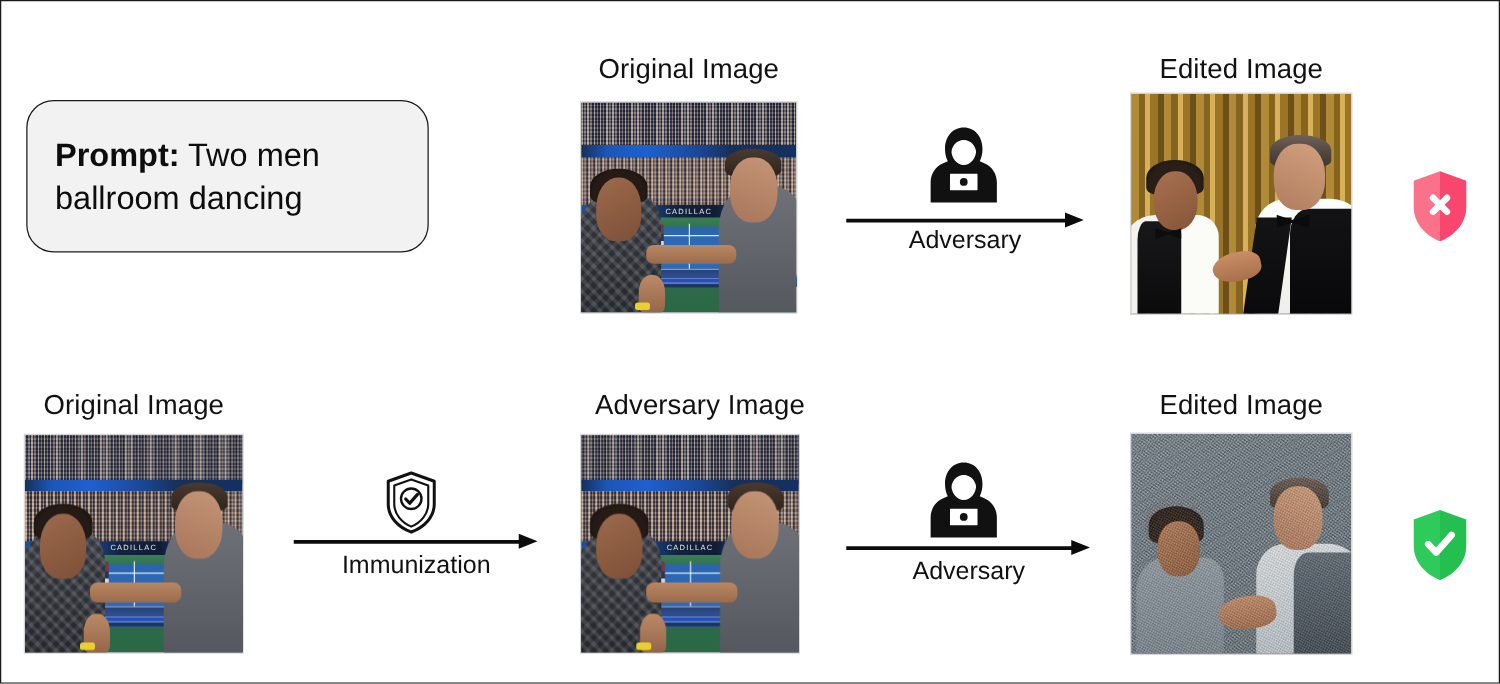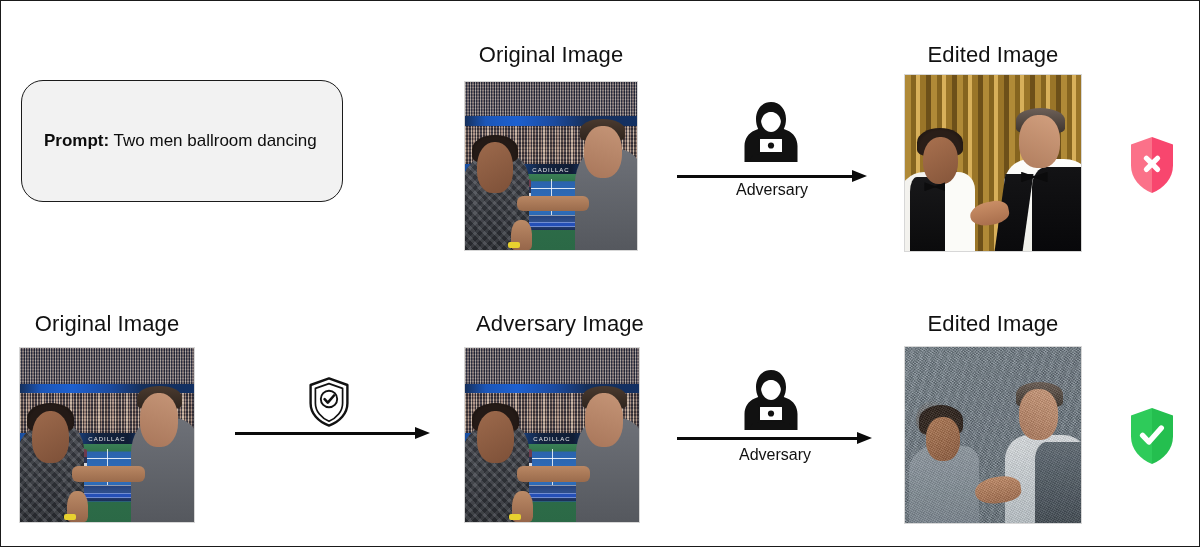--- a/index.html
+++ b/index.html
@@ -39,42 +39,42 @@
     position: absolute;
     left: 20px; top: 79px;
     width: 322px; height: 122px;
     background: #f2f2f2;
     border: 1.6px solid #1b1b1b;
     border-radius: 22px;
     display: flex; align-items: center;
   }
   #prompt-text {
     padding: 0 22px;
-    font-size: 17px;
+    font-size: 26px;
     line-height: 1.32;
     color: #0d0d0d;
   }
   #prompt-text b { font-weight: 700; }
 
   
   .arrow { position: absolute; height: 14px; }
   .arrow .shaft {
     position: absolute; left: 0; top: 6px;
     height: 2.6px; background: #0b0b0b;
   }
   .arrow .head {
     position: absolute; top: 0.5px;
     width: 0; height: 0;
     border-top: 6.5px solid transparent;
     border-bottom: 6.5px solid transparent;
     border-left: 15px solid #0b0b0b;
   }
   .arrow-label {
     position: absolute;
-    font-size: 16px; color: #111111;
+    font-size: 20px; color: #111111;
     white-space: nowrap; text-align: center;
   }
 
   
   .step-icon { position: absolute; }
 
   
   .badge { position: absolute; }
 
   
@@ -455,20 +455,21 @@
       <path d="M23 7.6 9.4 12.4v14.8c0 8.1 6 14.9 13.6 18.1 7.6-3.2 13.6-10 13.6-18.1V12.4L23 7.6Z" fill="none" stroke="#111" stroke-width="1.7" stroke-linejoin="round"></path>
       <circle cx="23" cy="23" r="8.2" fill="none" stroke="#111" stroke-width="1.9"></circle>
       <path d="M18.6 23.2l3.2 3.4 6.2-7.1" fill="none" stroke="#111" stroke-width="2.6" stroke-linecap="round" stroke-linejoin="round"></path>
     </svg>
   </div>
 
   <div class="arrow" style="left:234px; top:425px; width:196px;">
     <div class="shaft" style="width:181px;"></div>
     <div class="head" style="left:180px;"></div>
   </div>
+  <div class="arrow-label" style="left:228px; top:440px; width:208px;">Immunization</div>
 
   <div class="lbl" style="left:461px; top:310px; width:196px; text-align:center;">Adversary Image</div>
 
   <div class="photo-frame" style="left:463px; top:346px; width:176px; height:176px;">
     <div class="photo sc-tennis noise">
       <div class="crowd-far"></div>
       <div class="band-blue1"></div>
       <div class="crowd-mid"></div>
       <div class="band-ad"></div>
       <div class="court-out"></div>

